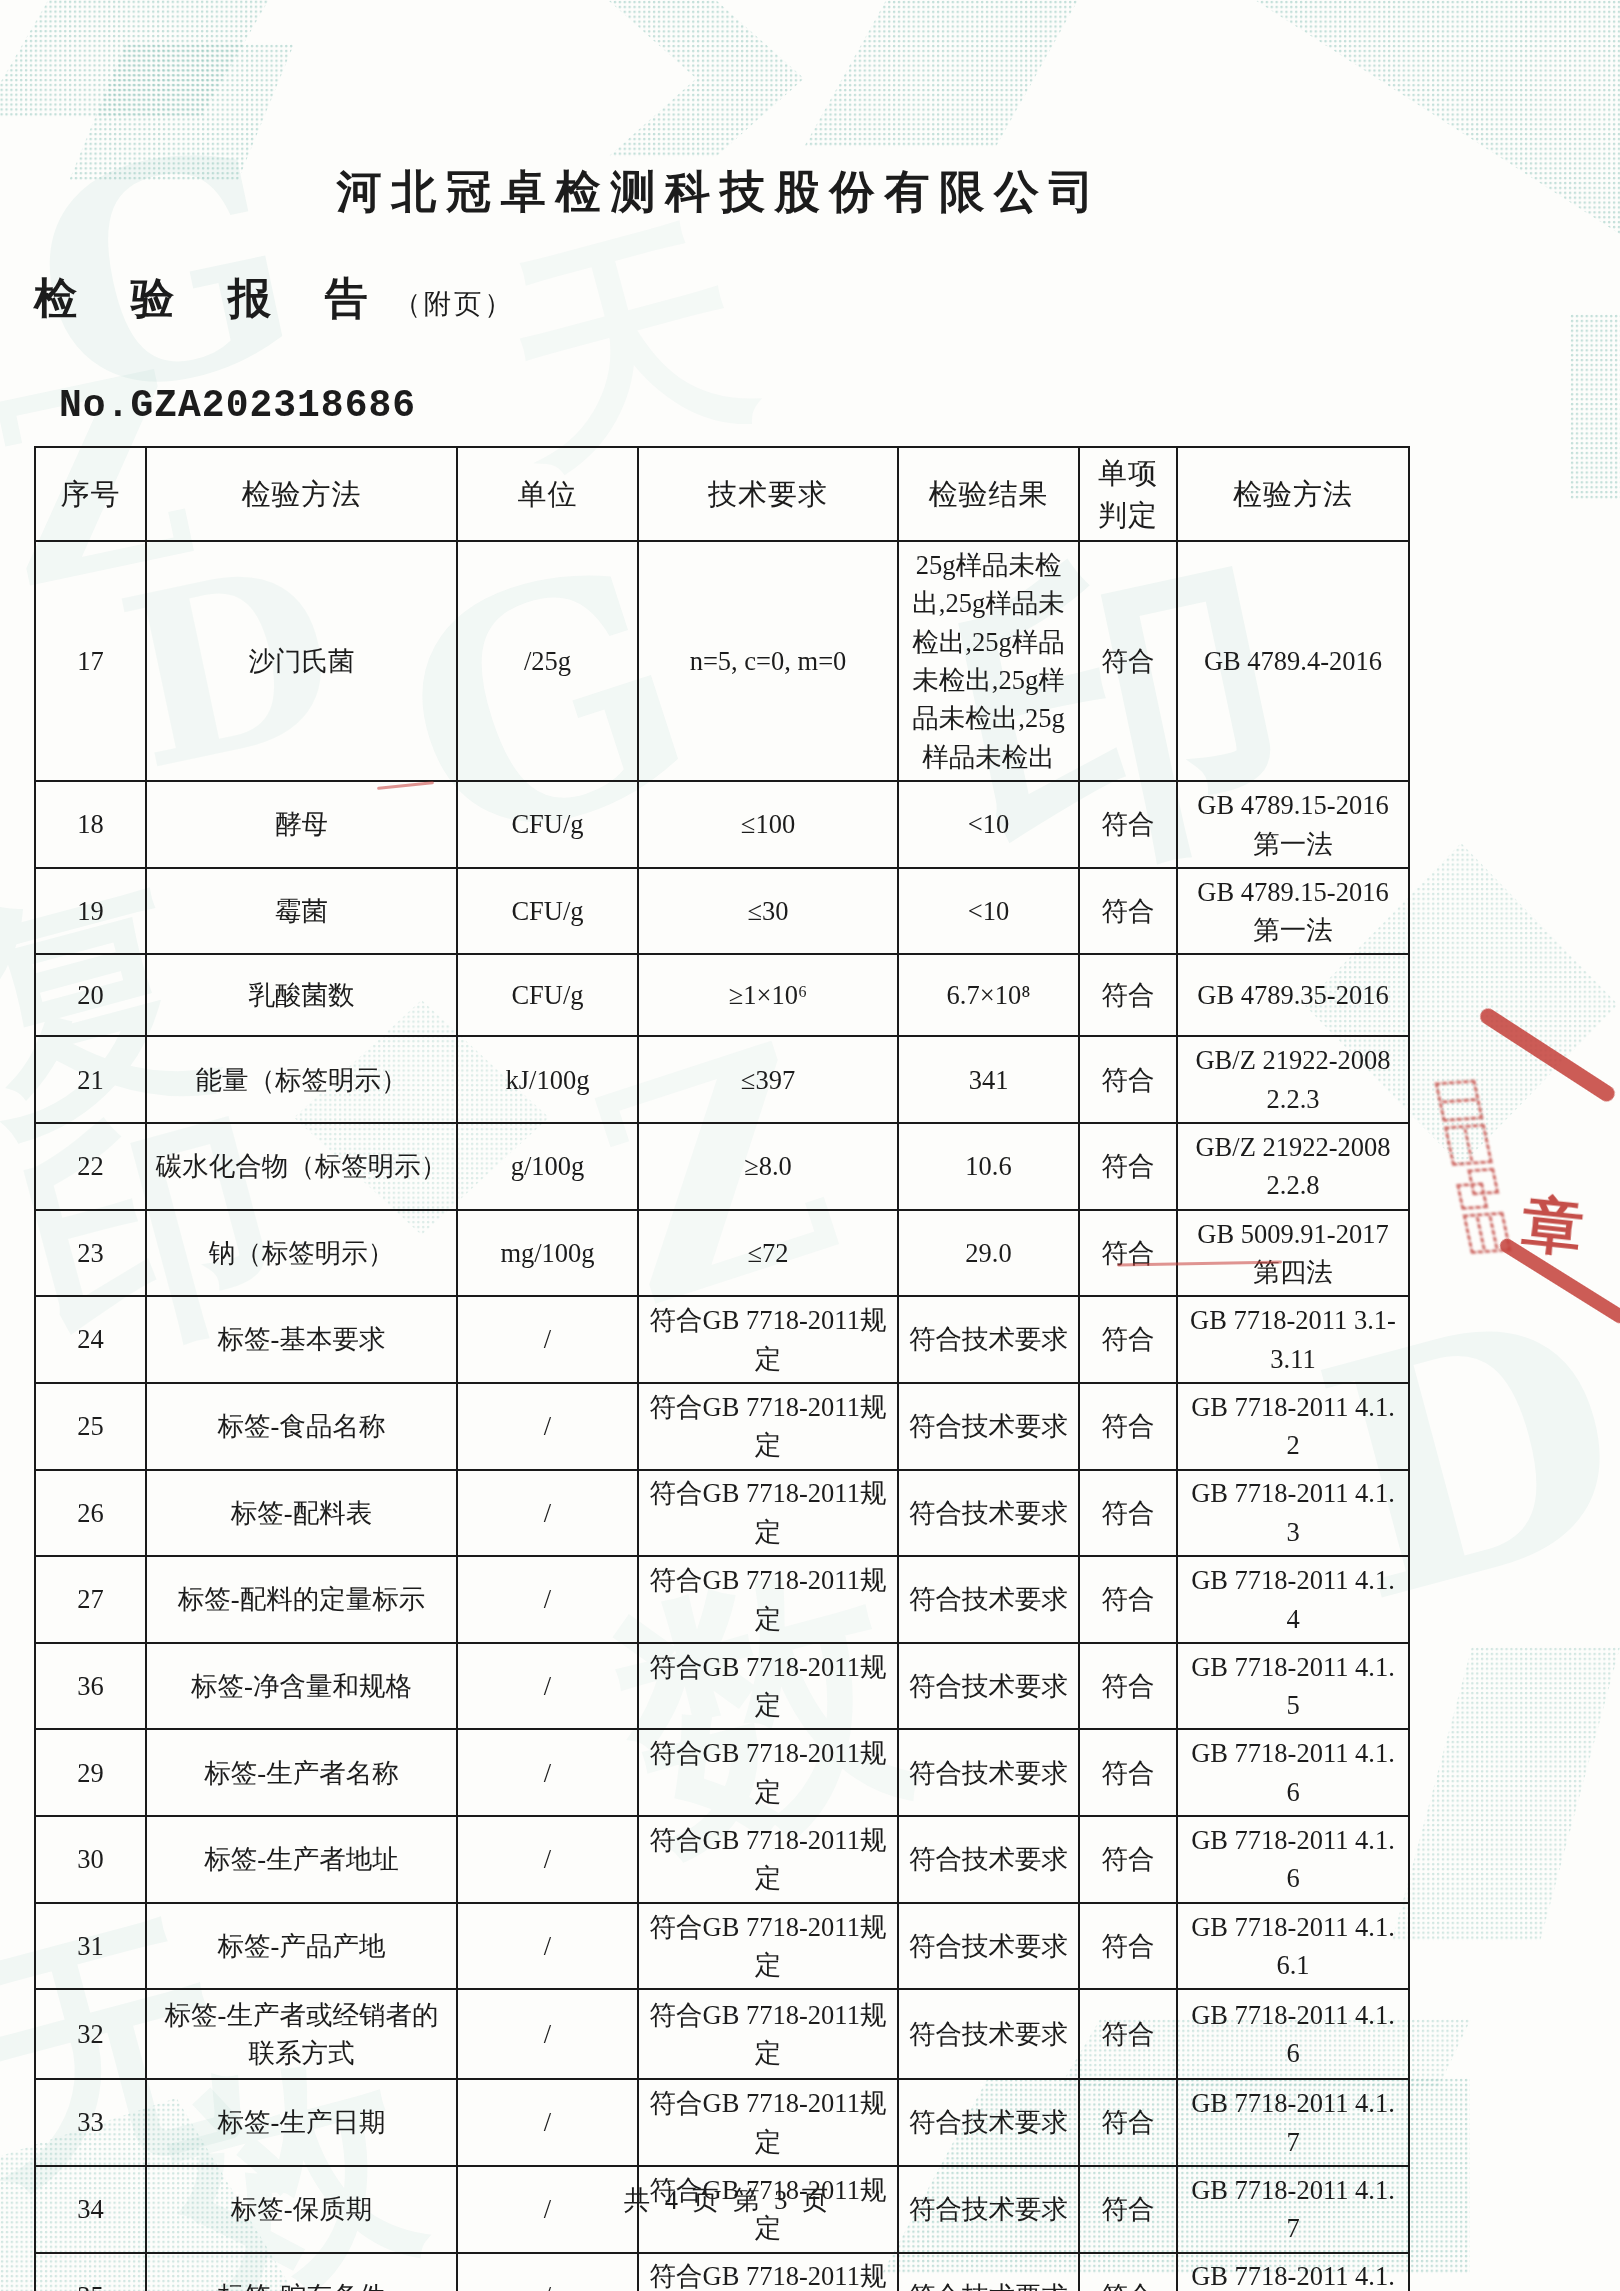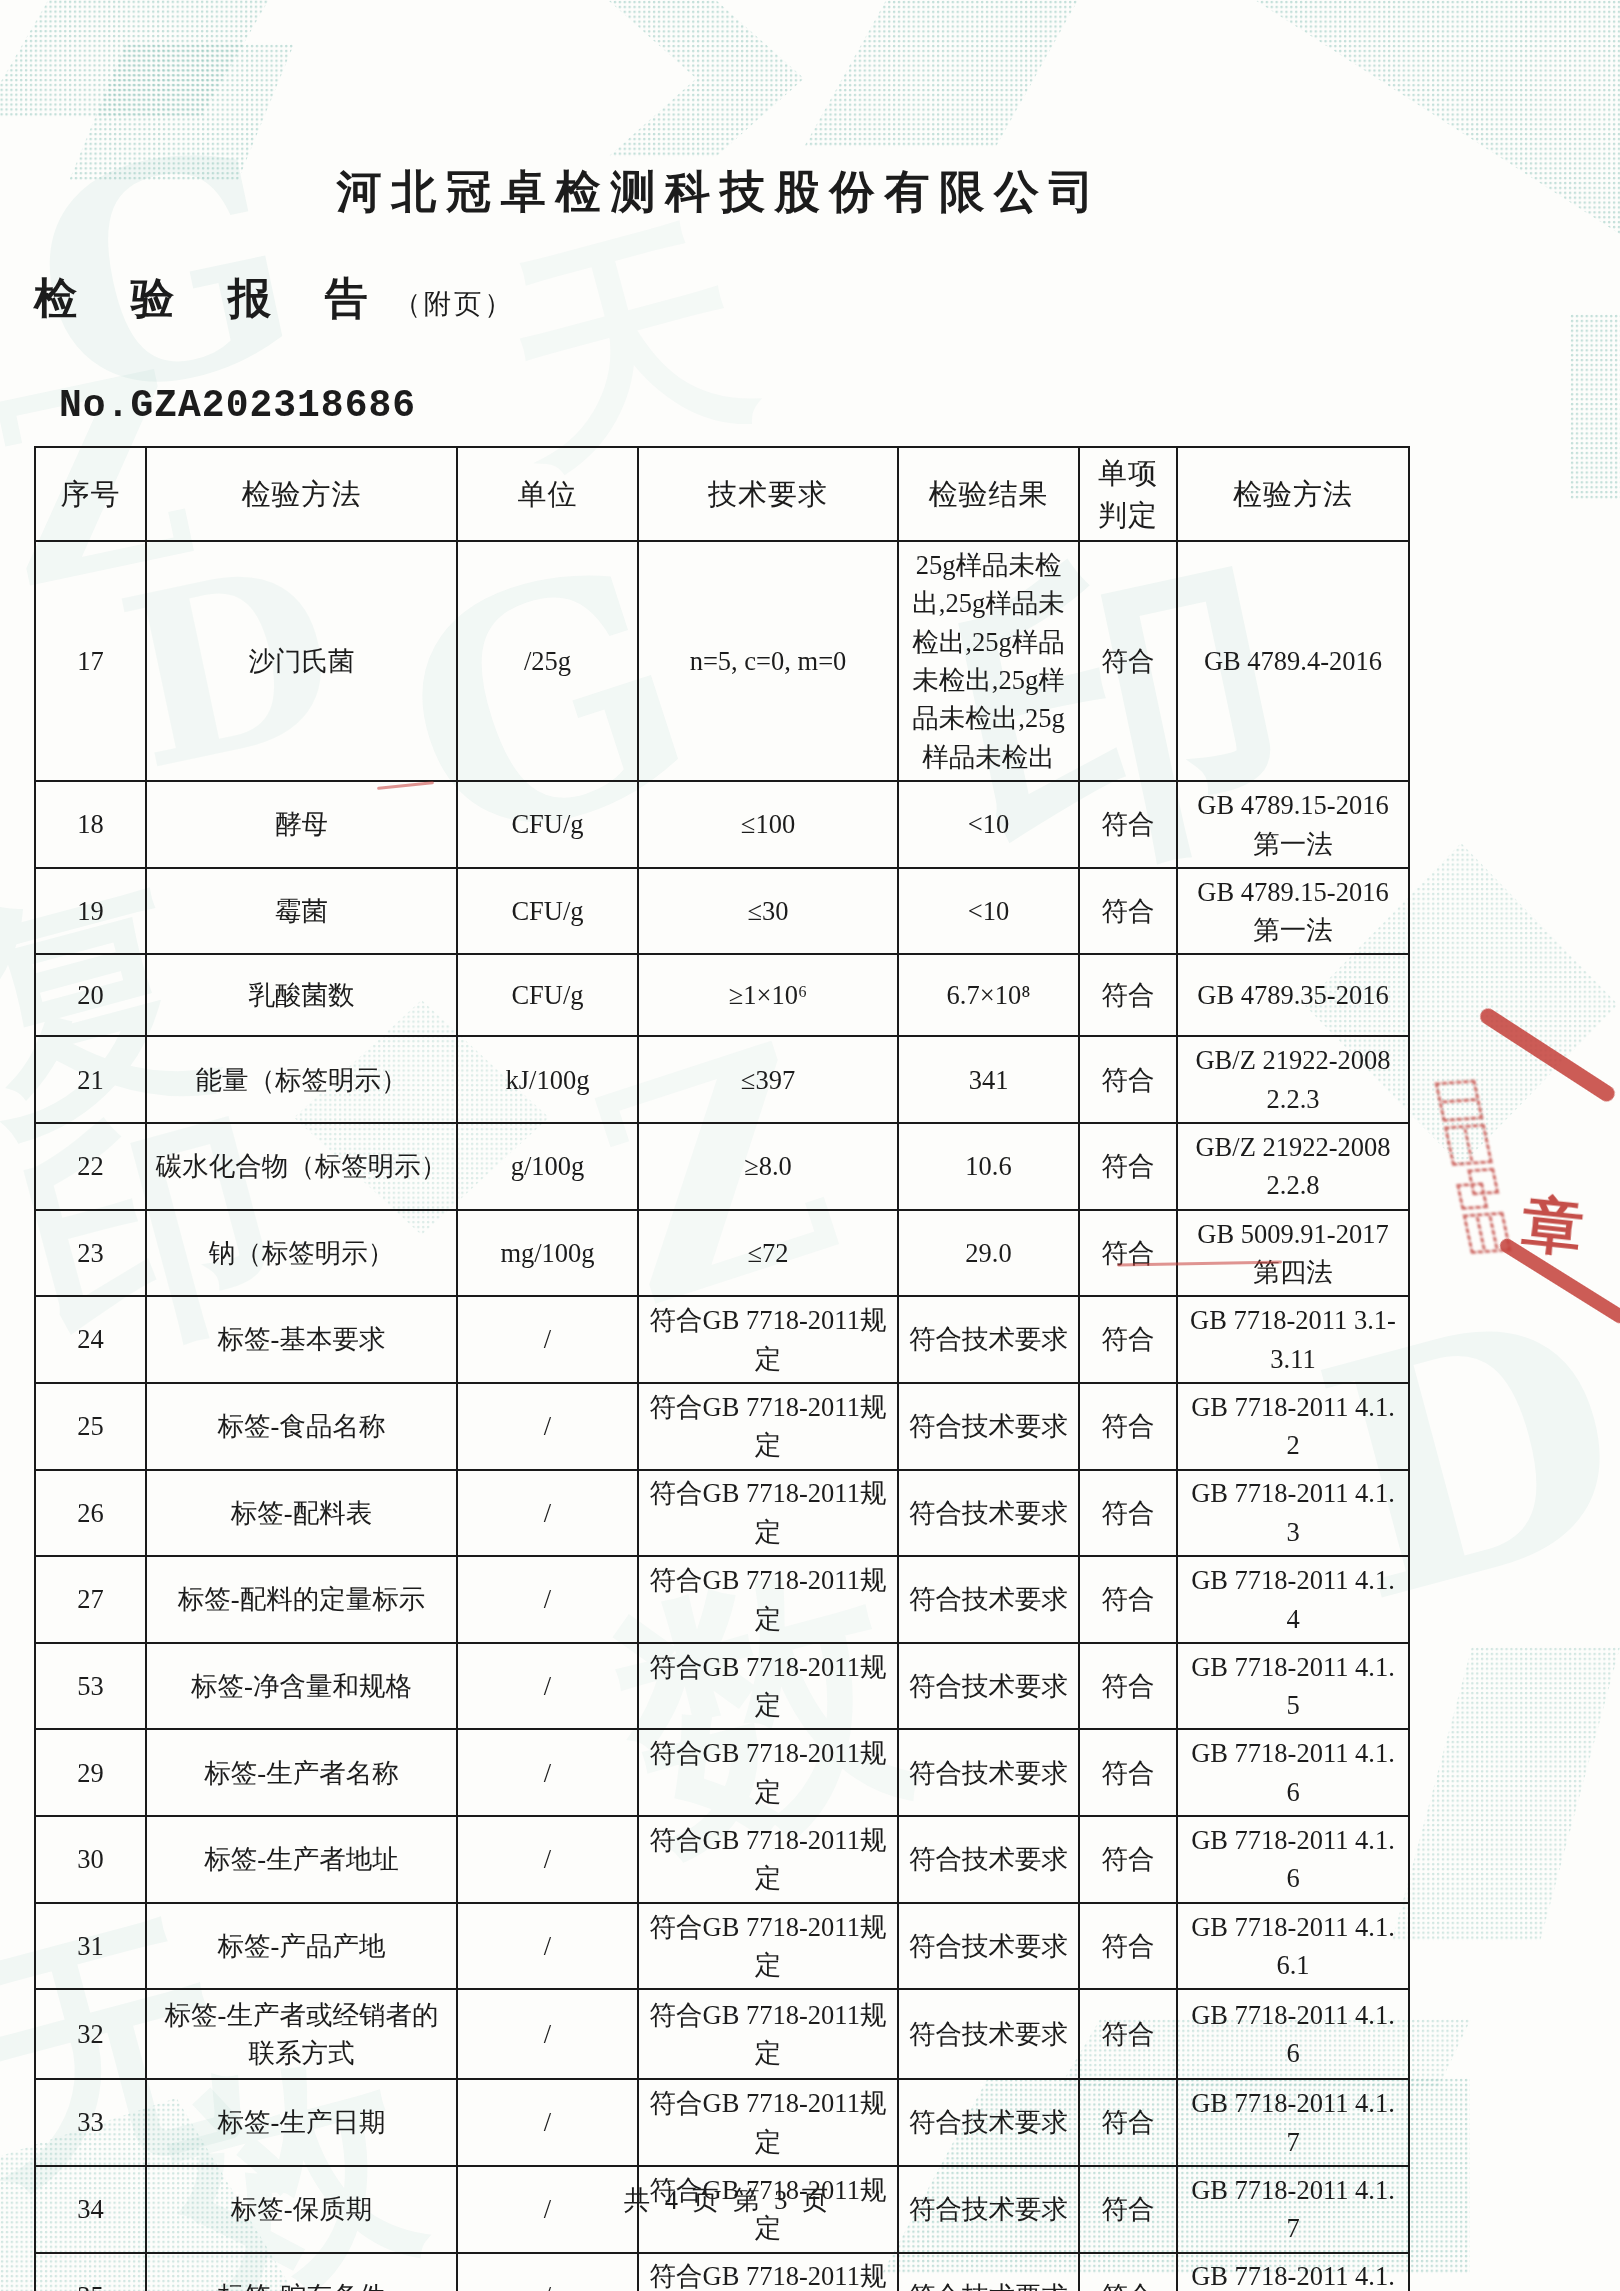--- a/index.html
+++ b/index.html
@@ -255,21 +255,21 @@
       <td class="c-no">27</td>
       <td class="c-item">标签-配料的定量标示</td>
       <td class="c-unit">/</td>
       <td class="c-requirement">符合GB 7718-2011规定</td>
       <td class="c-result">符合技术要求</td>
       <td class="c-judgment">符合</td>
       <td class="c-method">GB 7718-2011 4.1.4</td>
     </tr>
 
     <tr style="height: 82px;">
-      <td class="c-no">53</td>
+      <td class="c-no">36</td>
       <td class="c-item">标签-净含量和规格</td>
       <td class="c-unit">/</td>
       <td class="c-requirement">符合GB 7718-2011规定</td>
       <td class="c-result">符合技术要求</td>
       <td class="c-judgment">符合</td>
       <td class="c-method">GB 7718-2011 4.1.5</td>
     </tr>
 
     <tr style="height: 82px;">
       <td class="c-no">29</td>

